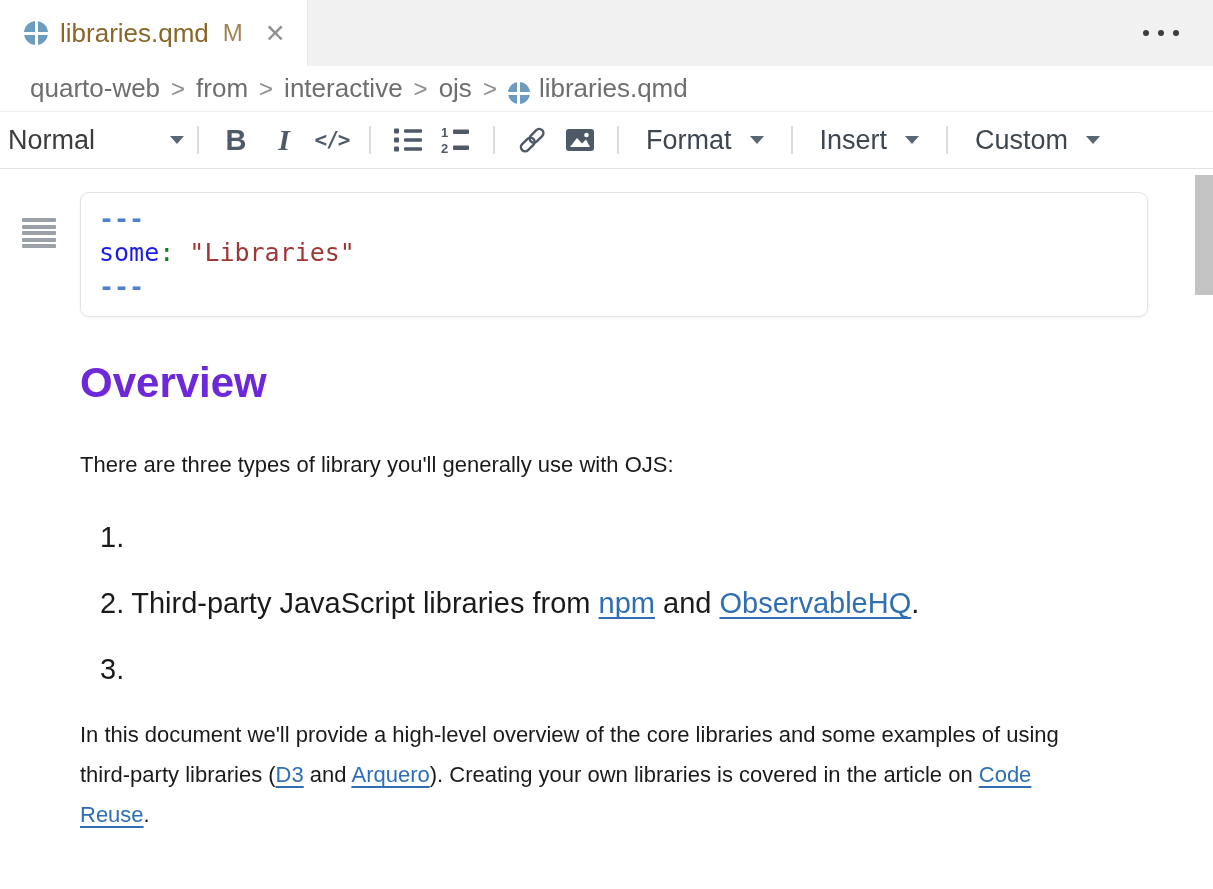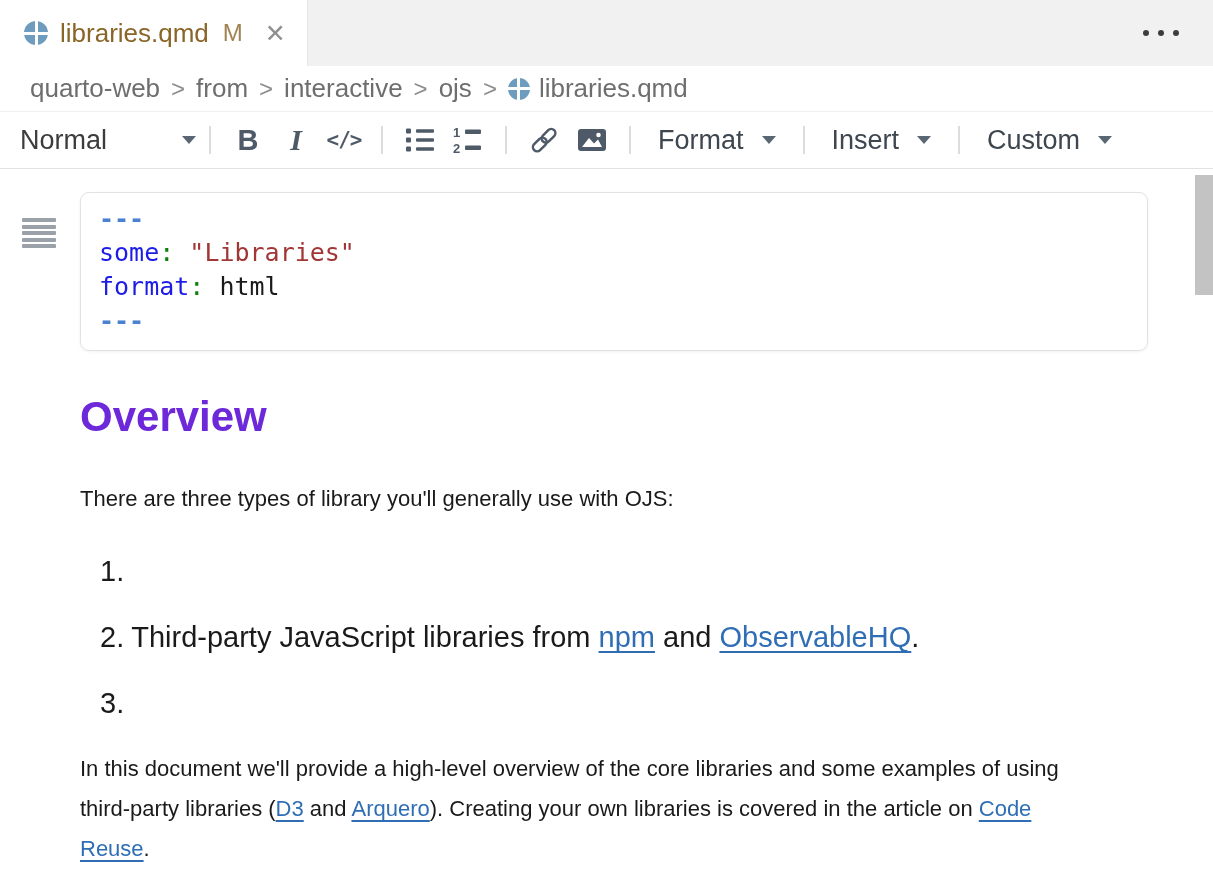--- a/index.html
+++ b/index.html
@@ -32,25 +32,25 @@
   .tab-title{color:var(--tab-modified);font-size:26px;white-space:nowrap}
   .tab-badge{color:var(--tab-modified);opacity:.8;font-size:24px;margin-left:2px}
   .tab-close{color:#8f8f8f;font-size:25px;margin-left:10px;line-height:1;cursor:pointer}
   .tab-bar-rest{flex:1;display:flex;align-items:center;justify-content:flex-end;padding-right:28px}
   .more-dots{display:flex;gap:9px;cursor:pointer;padding:6px}
   .more-dots i{width:6px;height:6px;border-radius:50%;background:#3d3d3d;display:block}
 
   
   .breadcrumb{height:46px;display:flex;align-items:center;padding-left:30px;
               font-size:26px;color:var(--breadcrumb-text);background:#fff;border-bottom:1px solid #efefef}
-  .crumb{display:flex;align-items:center;gap:9px;cursor:pointer;white-space:nowrap}
+  .crumb{display:flex;align-items:flex-end;gap:9px;cursor:pointer;white-space:nowrap}
   .crumb-sep{margin:0 11px;color:#8d8d8d;font-size:24px}
 
   
-  .toolbar{height:57px;display:flex;align-items:center;padding-left:20px;
+  .toolbar{height:57px;display:flex;align-items:center;padding-left:8px;
            border-bottom:1px solid #e2e2e2;background:#fff}
   .style-select{width:176px;display:flex;align-items:center;justify-content:space-between;
                 font-size:27px;color:#3c3c3c;cursor:pointer}
   .caret{width:0;height:0;border-left:7px solid transparent;border-right:7px solid transparent;
          border-top:8px solid #5a6673;flex:none}
   .sep{width:2px;height:28px;background:#dcdcdc;margin:0 13px;flex:none}
   .tb-btn{min-width:48px;height:42px;display:flex;align-items:center;justify-content:center;
           color:var(--toolbar-icon);cursor:pointer}
   .tb-bold{font-weight:700;font-size:29px}
   .tb-italic{font-family:"Liberation Serif",serif;font-style:italic;font-size:30px;font-weight:600}
@@ -202,21 +202,20 @@
     <i></i>
       <i></i>
       <i></i>
       <i></i>
       <i></i>
   </div>
 
   <div class="yaml-block">
       <div class="code-line"><span class="tok-delim">---</span></div>
       <div class="code-line"><span class="tok-key">some</span><span class="tok-colon">:</span><span class="tok-plain"> </span><span class="tok-string">"Libraries"</span></div>
-      <div class="code-line"><span class="tok-key">format</span><span class="tok-colon">:</span><span class="tok-plain"> </span><span class="tok-plain">html</span></div>
       <div class="code-line"><span class="tok-delim">---</span></div>
     </div>
 
   <div class="doc">
     <h1 class="heading">Overview</h1>
     <p class="para"><span>There are three types of library you'll generally use with OJS:</span></p>
     <div class="list">
         <div class="list-item">
           <span class="num">1.</span>
         </div>

